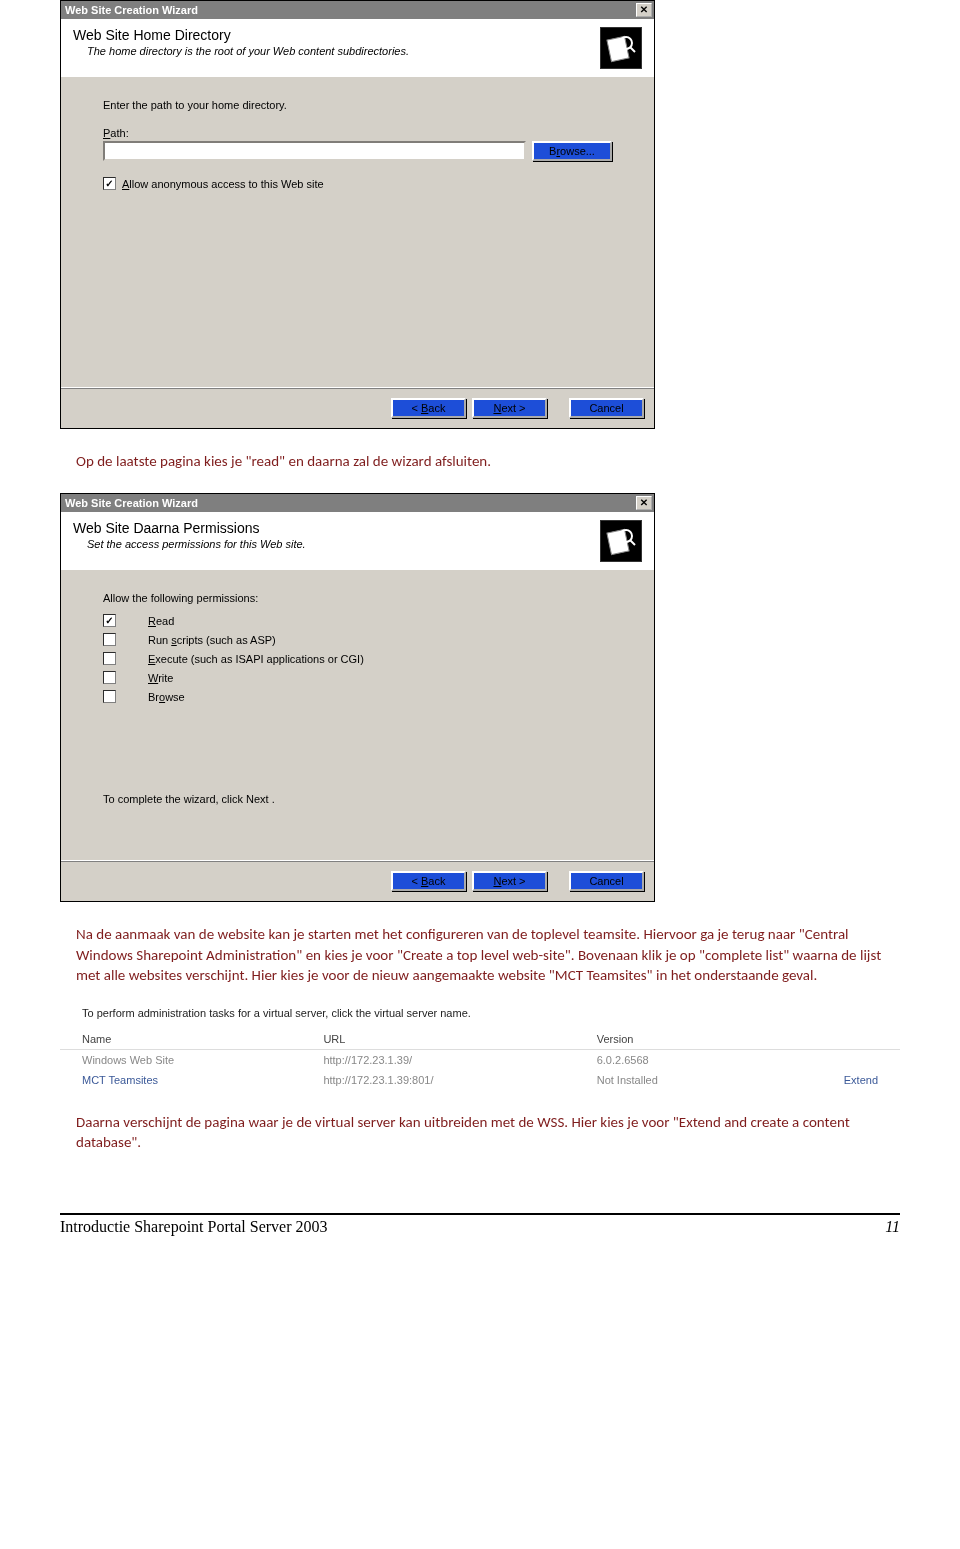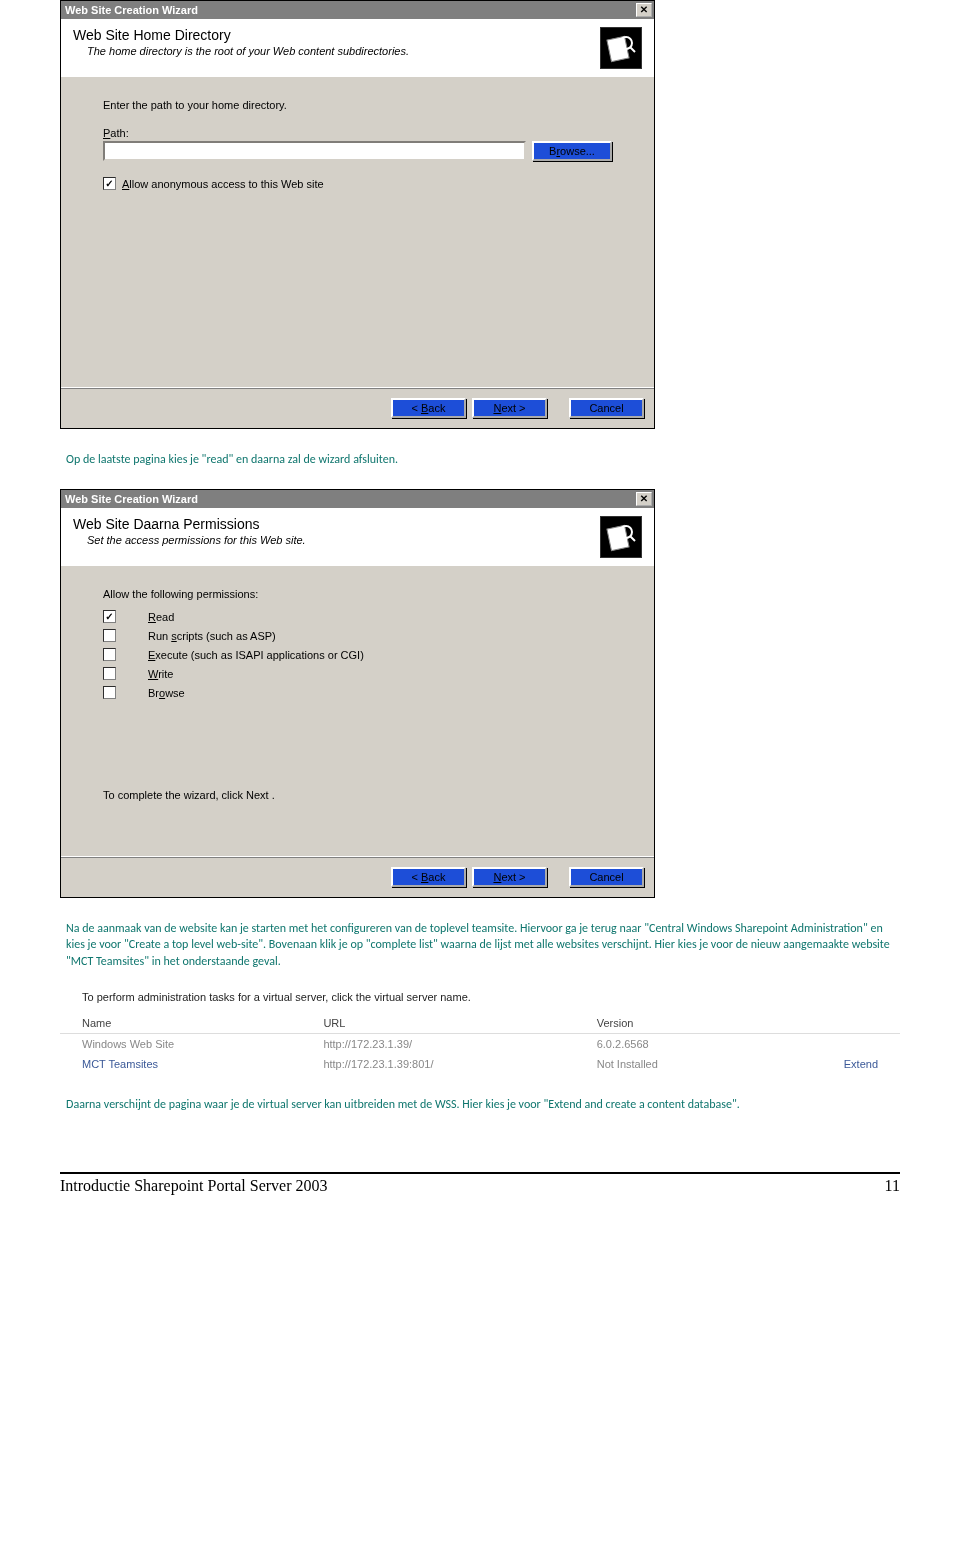--- a/index.html
+++ b/index.html
@@ -133,24 +133,24 @@
     justify-content: flex-end;
     gap: 6px;
   }
   .perms .checkbox-row { margin-top: 6px; gap: 32px; }
   .perms .intro { margin-bottom: 10px; }
   .perms .complete {
     margin-top: 90px;
   }
   .body-text {
     font-family: Calibri, sans-serif;
-    font-size: 12px;
+    font-size: 15px;
     line-height: 1.35;
-    color: #0f766e;
-    margin: 22px 6px;
+    color: #7f1d1d;
+    margin: 22px 16px;
   }
 
   
   .vsl {
     font-family: Tahoma, Verdana, sans-serif;
     font-size: 11px;
     color: #222;
     margin: 10px 0 10px 0;
     width: 100%;
   }
@@ -184,21 +184,21 @@
     border: none;
     border-top: 2px solid #000;
     margin-bottom: 3px;
   }
   .page-footer-row {
     display: flex;
     justify-content: space-between;
     font-family: "Times New Roman", serif;
     font-size: 16px;
   }
-  .page-footer-row .num { font-family: "Times New Roman", serif; }
+  .page-footer-row .num { font-family: "Times New Roman", serif; font-style: italic; }
 </style>
 </head>
 <body>
 
 <div class="dialog">
   <div class="dialog-titlebar">
     <span>Web Site Creation Wizard</span>
     <span class="dialog-close">✕</span>
   </div>
   <div class="dialog-header">

